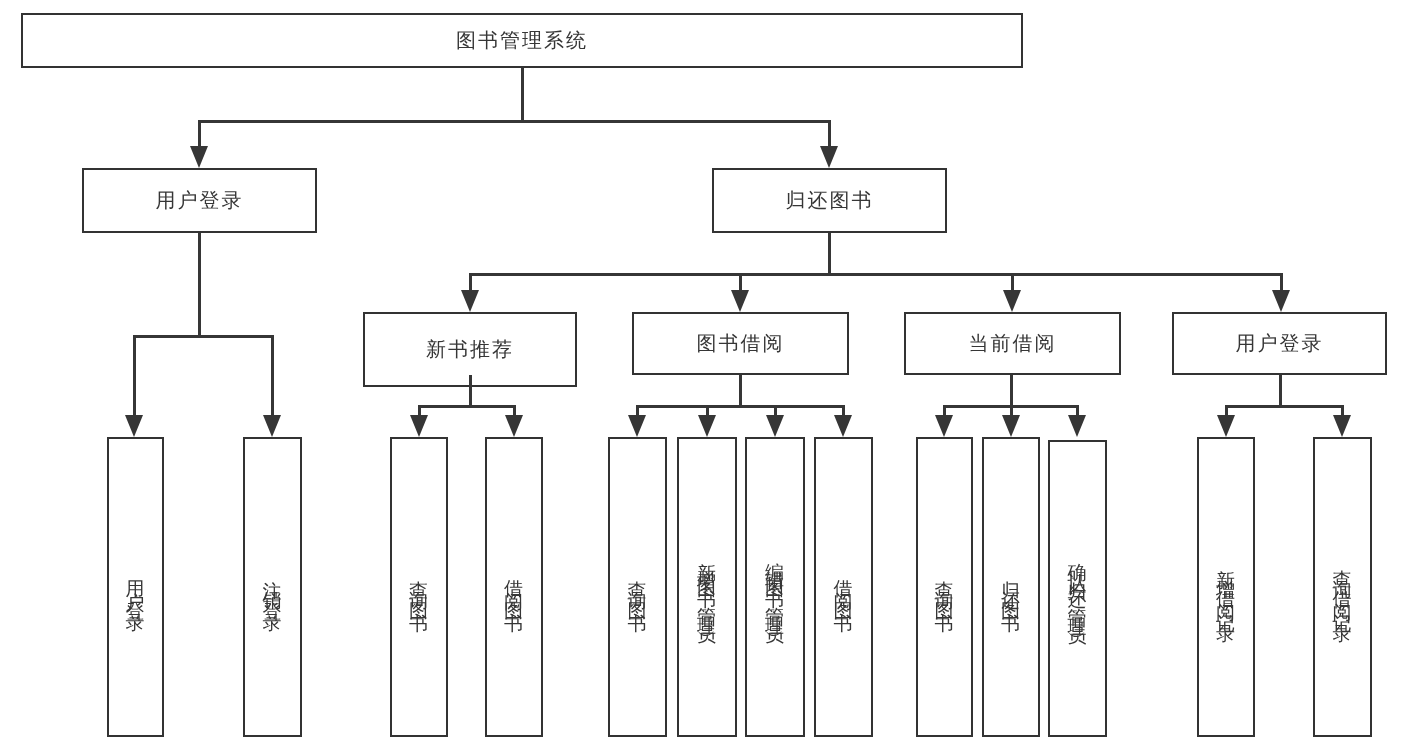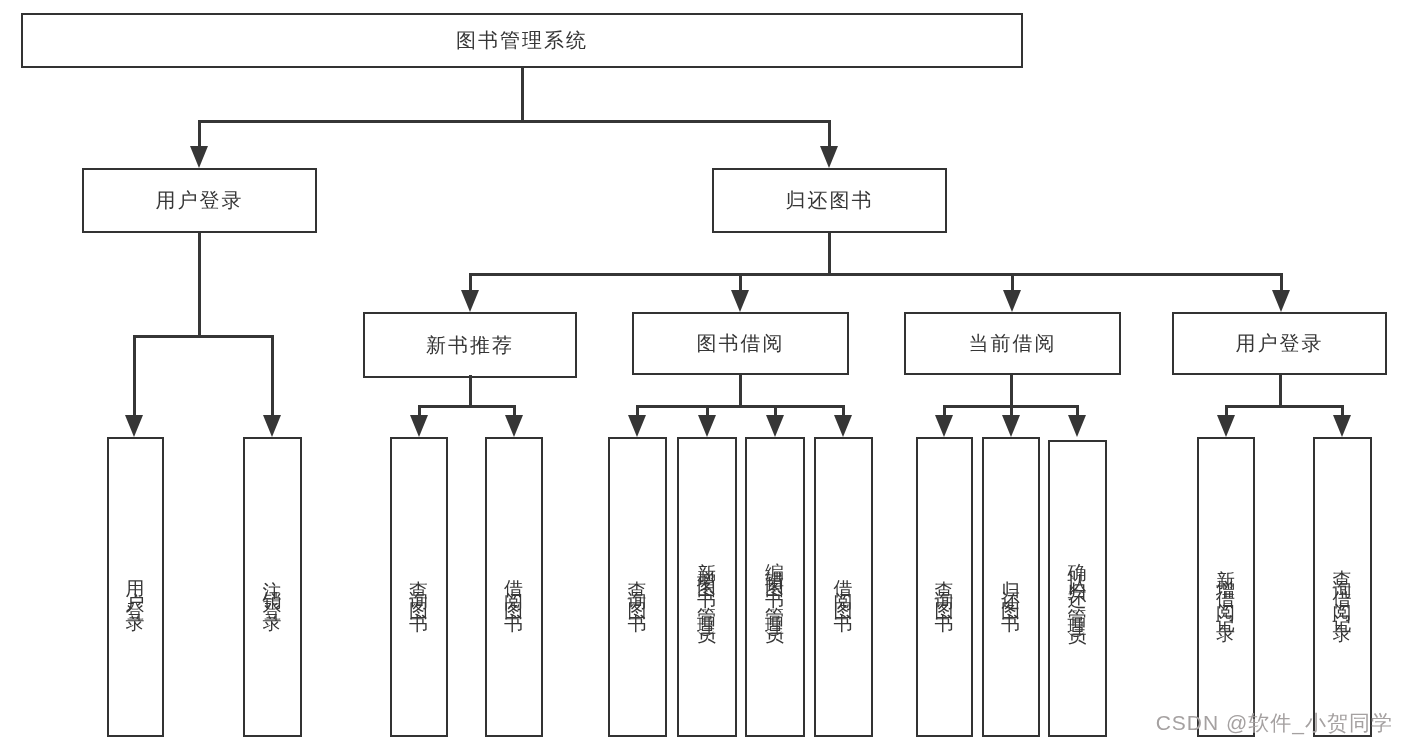--- a/index.html
+++ b/index.html
@@ -90,21 +90,21 @@
   <div class="line hline" style="left:470px;top:273px;width:812px;"></div>
   <div class="line vline" style="left:469px;top:273px;height:19px;"></div>
   <div class="line vline" style="left:739px;top:273px;height:19px;"></div>
   <div class="line vline" style="left:1011px;top:273px;height:19px;"></div>
   <div class="line vline" style="left:1280px;top:273px;height:19px;"></div>
   <div class="arrow" style="left:461px;top:290px;"></div>
   <div class="arrow" style="left:731px;top:290px;"></div>
   <div class="arrow" style="left:1003px;top:290px;"></div>
   <div class="arrow" style="left:1272px;top:290px;"></div>
 
-  <div class="node h-node" style="left:363px;top:312px;width:214px;height:66px;">
+  <div class="node h-node" style="left:363px;top:312px;width:214px;height:75px;">
     <span>新书推荐</span>
   </div>
   <div class="node h-node" style="left:632px;top:312px;width:217px;height:63px;">
     <span>图书借阅</span>
   </div>
   <div class="node h-node" style="left:904px;top:312px;width:217px;height:63px;">
     <span>当前借阅</span>
   </div>
   <div class="node h-node" style="left:1172px;top:312px;width:215px;height:63px;">
     <span>用户登录</span>
@@ -181,15 +181,14 @@
     <span>确认归还（管理员）</span>
   </div>
 
   <div class="node v-node" style="left:1197px;top:437px;width:58px;height:300px;">
     <span>新增借阅记录</span>
   </div>
   <div class="node v-node" style="left:1313px;top:437px;width:59px;height:300px;">
     <span>查询借阅记录</span>
   </div>
 
-  <div class="watermark">CSDN @软件_小贺同学</div>
 
 </div>
 
 </body></html>

